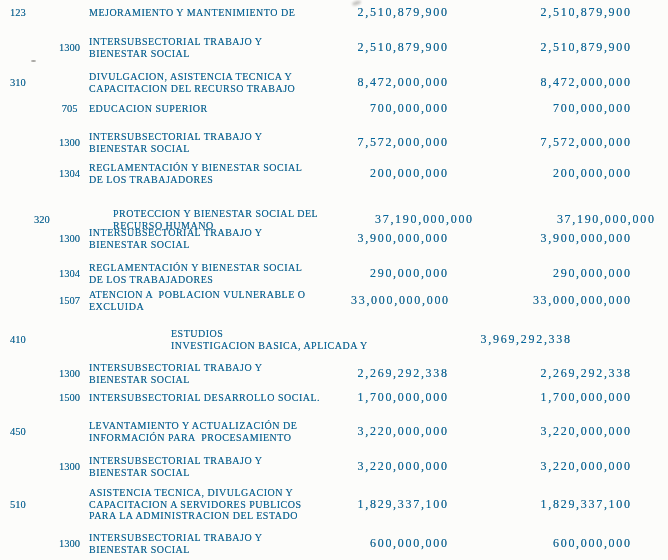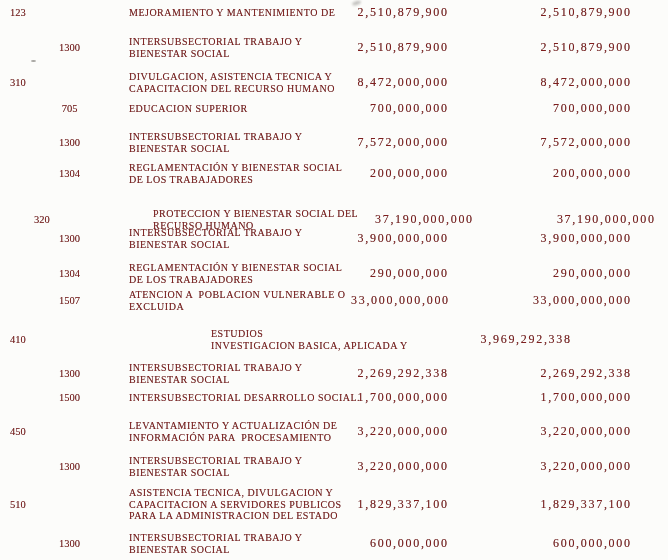--- a/index.html
+++ b/index.html
@@ -10,21 +10,21 @@
     width: 668px;
     height: 560px;
     background: #fcfcfa;
     overflow: hidden;
     font-family: "Liberation Serif", serif;
   }
   .page {
     position: relative;
     width: 540px;
     height: 560px;
-    color: #7f1d1d;
+    color: #0369a1;
   }
   .row {
     position: absolute;
     left: 0;
     width: 630px;
     display: grid;
     grid-template-columns: 56px 27px 268px 96px 183px;
     align-items: center;
   }
   .cell { min-height: 1px; }
@@ -39,21 +39,21 @@
     text-align: center;
     text-shadow: 0 0 0.6px rgba(62,60,56,0.55);
   }
   .desc {
     padding-left: 6px;
     font-size: 10px;
     letter-spacing: 0.5px;
     line-height: 11.5px;
     text-shadow: 0 0 0.6px rgba(62,60,56,0.55);
   }
-  .desc div { white-space: pre; margin-left: 40px; }
+  .desc div { white-space: pre; }
   .amt {
     font-size: 12px;
     text-align: right;
     letter-spacing: 1.7px;
     margin-right: -1.7px;
     text-shadow: 0 0 0.6px rgba(62,60,56,0.55);
     white-space: nowrap;
   }
   .artifact-dot {
     position: absolute;
@@ -101,21 +101,21 @@
           <div>BIENESTAR SOCIAL</div>
         </div>
         <div class="cell amt">2,510,879,900</div>
         <div class="cell amt">2,510,879,900</div>
       </div>
       <div class="row" style="top: 71px;">
         <div class="cell code">310</div>
         <div class="cell subcode"></div>
         <div class="cell desc">
           <div>DIVULGACION, ASISTENCIA TECNICA Y</div>
-          <div>CAPACITACION DEL RECURSO HUMANO</div>
+          <div>CAPACITACION DEL RECURSO TRABAJO</div>
         </div>
         <div class="cell amt">8,472,000,000</div>
         <div class="cell amt">8,472,000,000</div>
       </div>
       <div class="row" style="top: 101px;">
         <div class="cell code"></div>
         <div class="cell subcode">705</div>
         <div class="cell desc">
           <div>EDUCACION SUPERIOR</div>
         </div>

